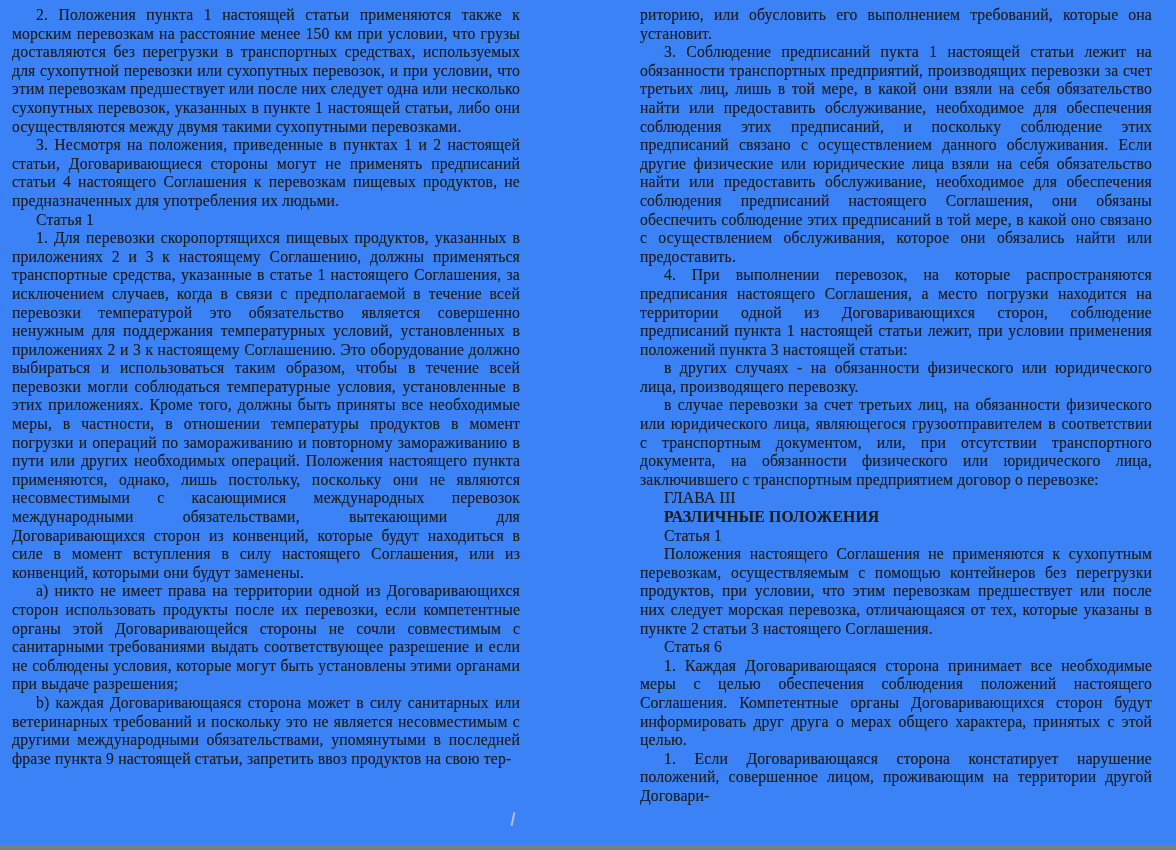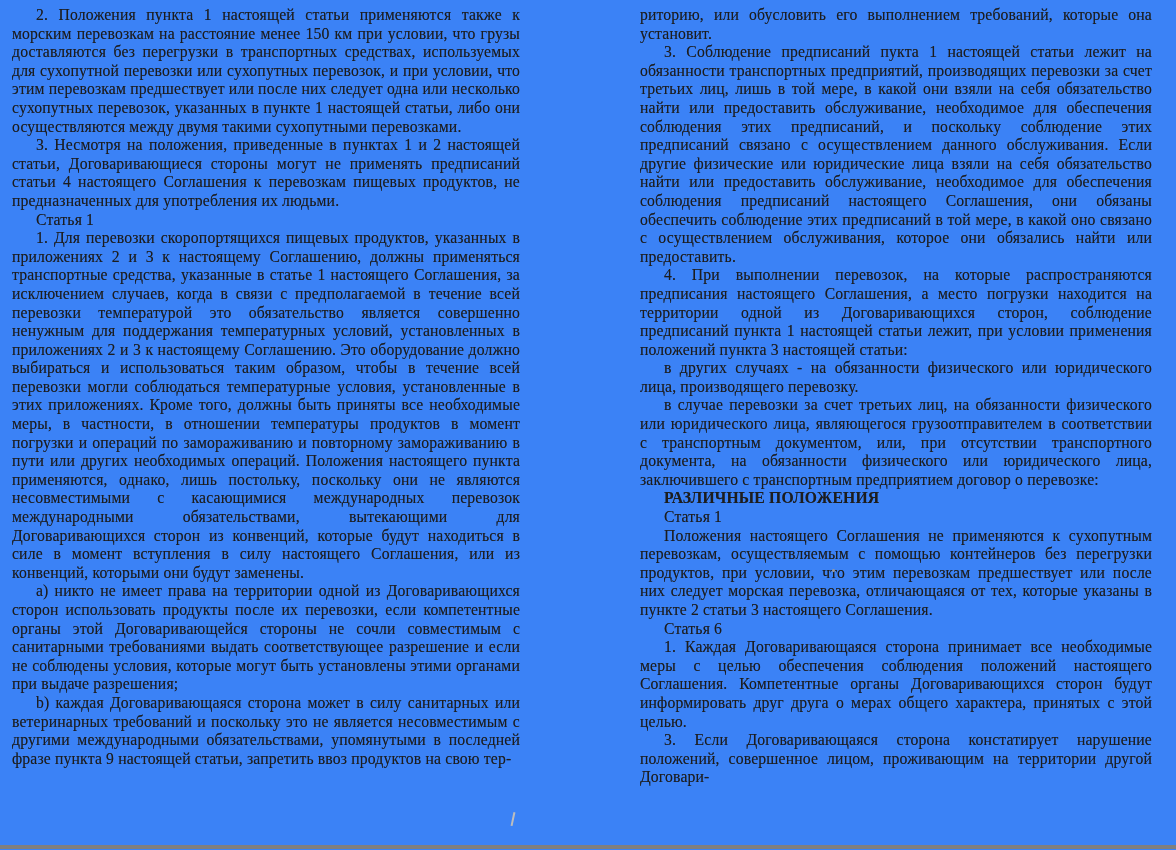--- a/index.html
+++ b/index.html
@@ -111,26 +111,27 @@
       <p>а) никто не имеет права на территории одной из Договаривающихся сторон использовать продукты после их перевозки, если компетентные органы этой Договаривающейся стороны не сочли совместимым с санитарными требованиями выдать соответствующее разрешение и если не соблюдены условия, которые могут быть установлены этими органами при выдаче разрешения;</p>
       <p>b) каждая Договаривающаяся сторона может в силу санитарных или ветеринарных требований и поскольку это не является несовместимым с другими международными обязательствами, упомянутыми в последней фразе пункта 9 настоящей статьи, запретить ввоз продуктов на свою тер-</p>
     </div>
 
     <div class="col right">
       <p class="noindent">риторию, или обусловить его выполнением требований, которые она установит.</p>
       <p>3. Соблюдение предписаний пукта 1 настоящей статьи лежит на обязанности транспортных предприятий, производящих перевозки за счет третьих лиц, лишь в той мере, в какой они взяли на себя обязательство найти или предоставить обслуживание, необходимое для обеспечения соблюдения этих предписаний, и поскольку соблюдение этих предписаний связано с осуществлением данного обслуживания. Если другие физические или юридические лица взяли на себя обязательство найти или предоставить обслуживание, необходимое для обеспечения соблюдения предписаний настоящего Соглашения, они обязаны обеспечить соблюдение этих предписаний в той мере, в какой оно связано с осуществлением обслуживания, которое они обязались найти или предоставить.</p>
       <p>4. При выполнении перевозок, на которые распространяются предписания настоящего Соглашения, а место погрузки находится на территории одной из Договаривающихся сторон, соблюдение предписаний пункта 1 настоящей статьи лежит, при условии применения положений пункта 3 настоящей статьи:</p>
       <p>в других случаях - на обязанности физического или юридического лица, производящего перевозку.</p>
       <p>в случае перевозки за счет третьих лиц, на обязанности физического или юридического лица, являющегося грузоотправителем в соответствии с транспортным документом, или, при отсутствии транспортного документа, на обязанности физического или юридического лица, заключившего с транспортным предприятием договор о перевозке:</p>
+      <p class="h-chap">ГЛАВА III</p>
       <p class="h-title">РАЗЛИЧНЫЕ ПОЛОЖЕНИЯ</p>
       <p class="h-art h-art5">Статья 1</p>
       <p>Положения настоящего Соглашения не применяются к сухопутным перевозкам, осуществляемым с помощью контейнеров без перегрузки продуктов, при условии, что этим перевозкам предшествует или после них следует морская перевозка, отличающаяся от тех, которые указаны в пункте 2 статьи 3 настоящего Соглашения.</p>
       <p class="h-art h-art6">Статья 6</p>
       <p>1. Каждая Договаривающаяся сторона принимает все необходимые меры с целью обеспечения соблюдения положений настоящего Соглашения. Компетентные органы Договаривающихся сторон будут информировать друг друга о мерах общего характера, принятых с этой целью.</p>
-      <p>3. Если Договаривающаяся сторона констатирует нарушение положений, совершенное лицом, проживающим на территории другой Договари-</p>
+      <p>1. Если Договаривающаяся сторона констатирует нарушение положений, совершенное лицом, проживающим на территории другой Договари-</p>
     </div>
 
   </div>
 
   <div class="artifact-tick"></div>
   <div class="artifact-dot"></div>
   <div class="page-edge"></div>
 
 </div>
 

